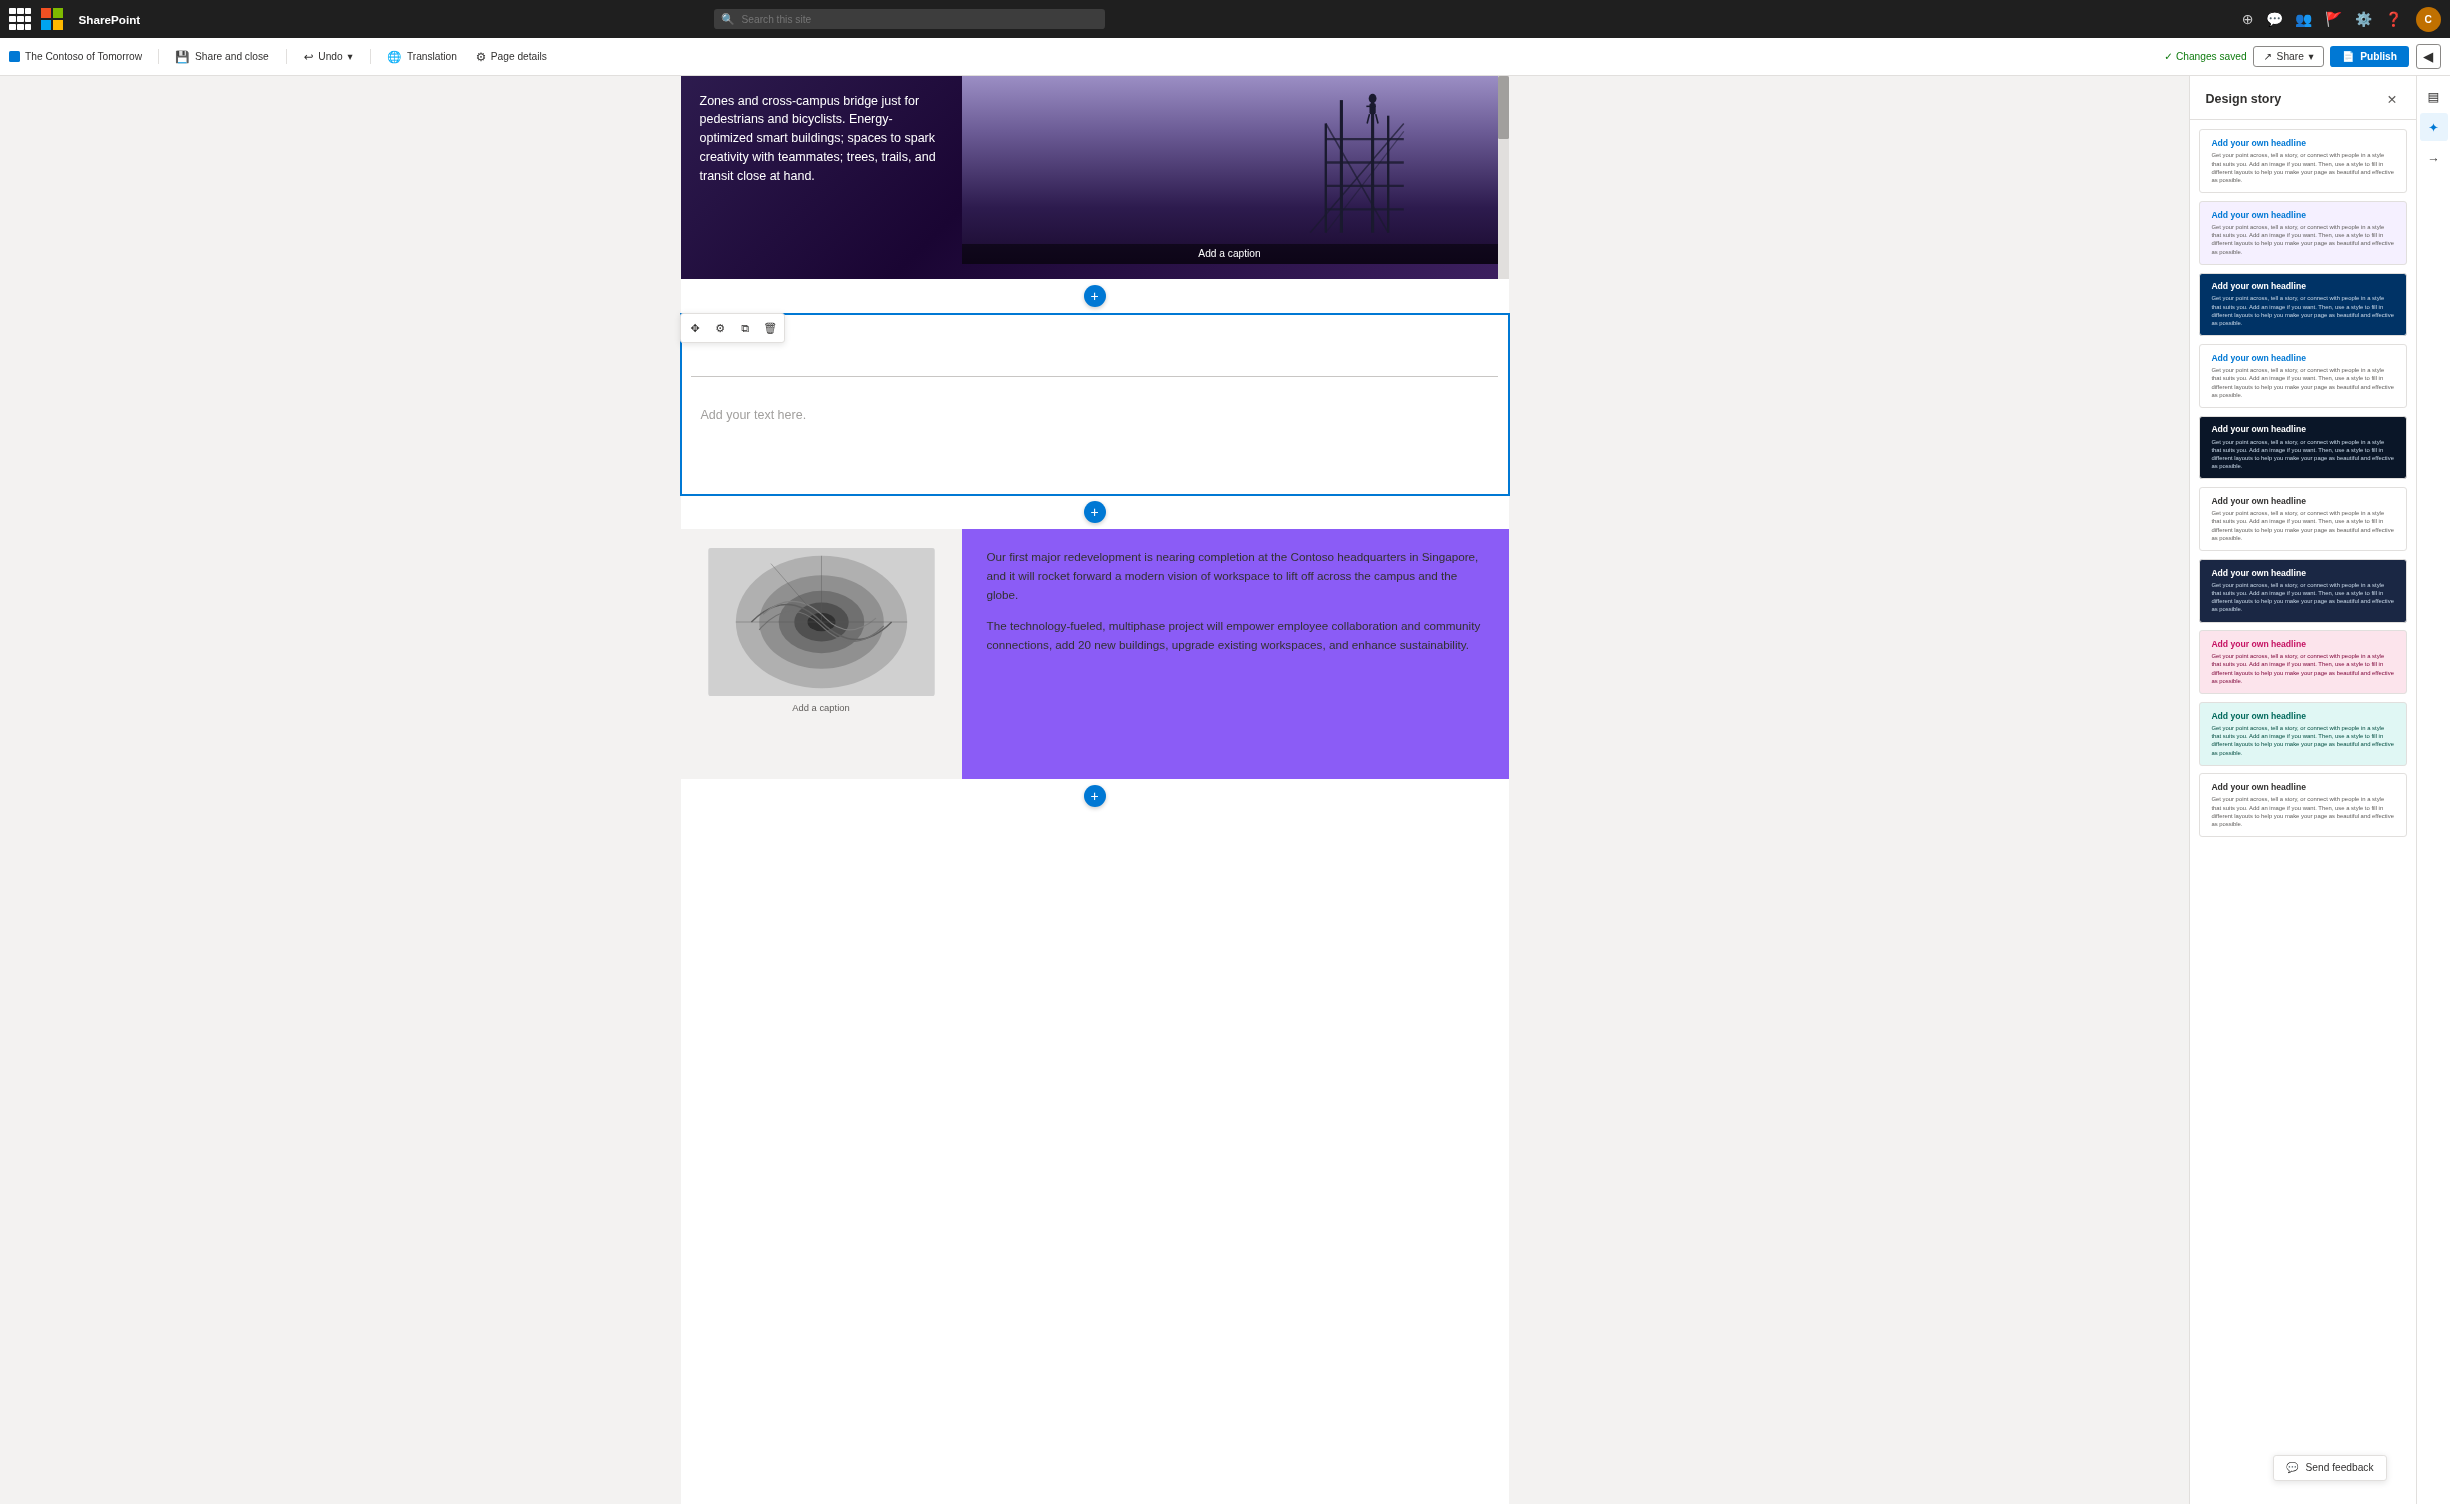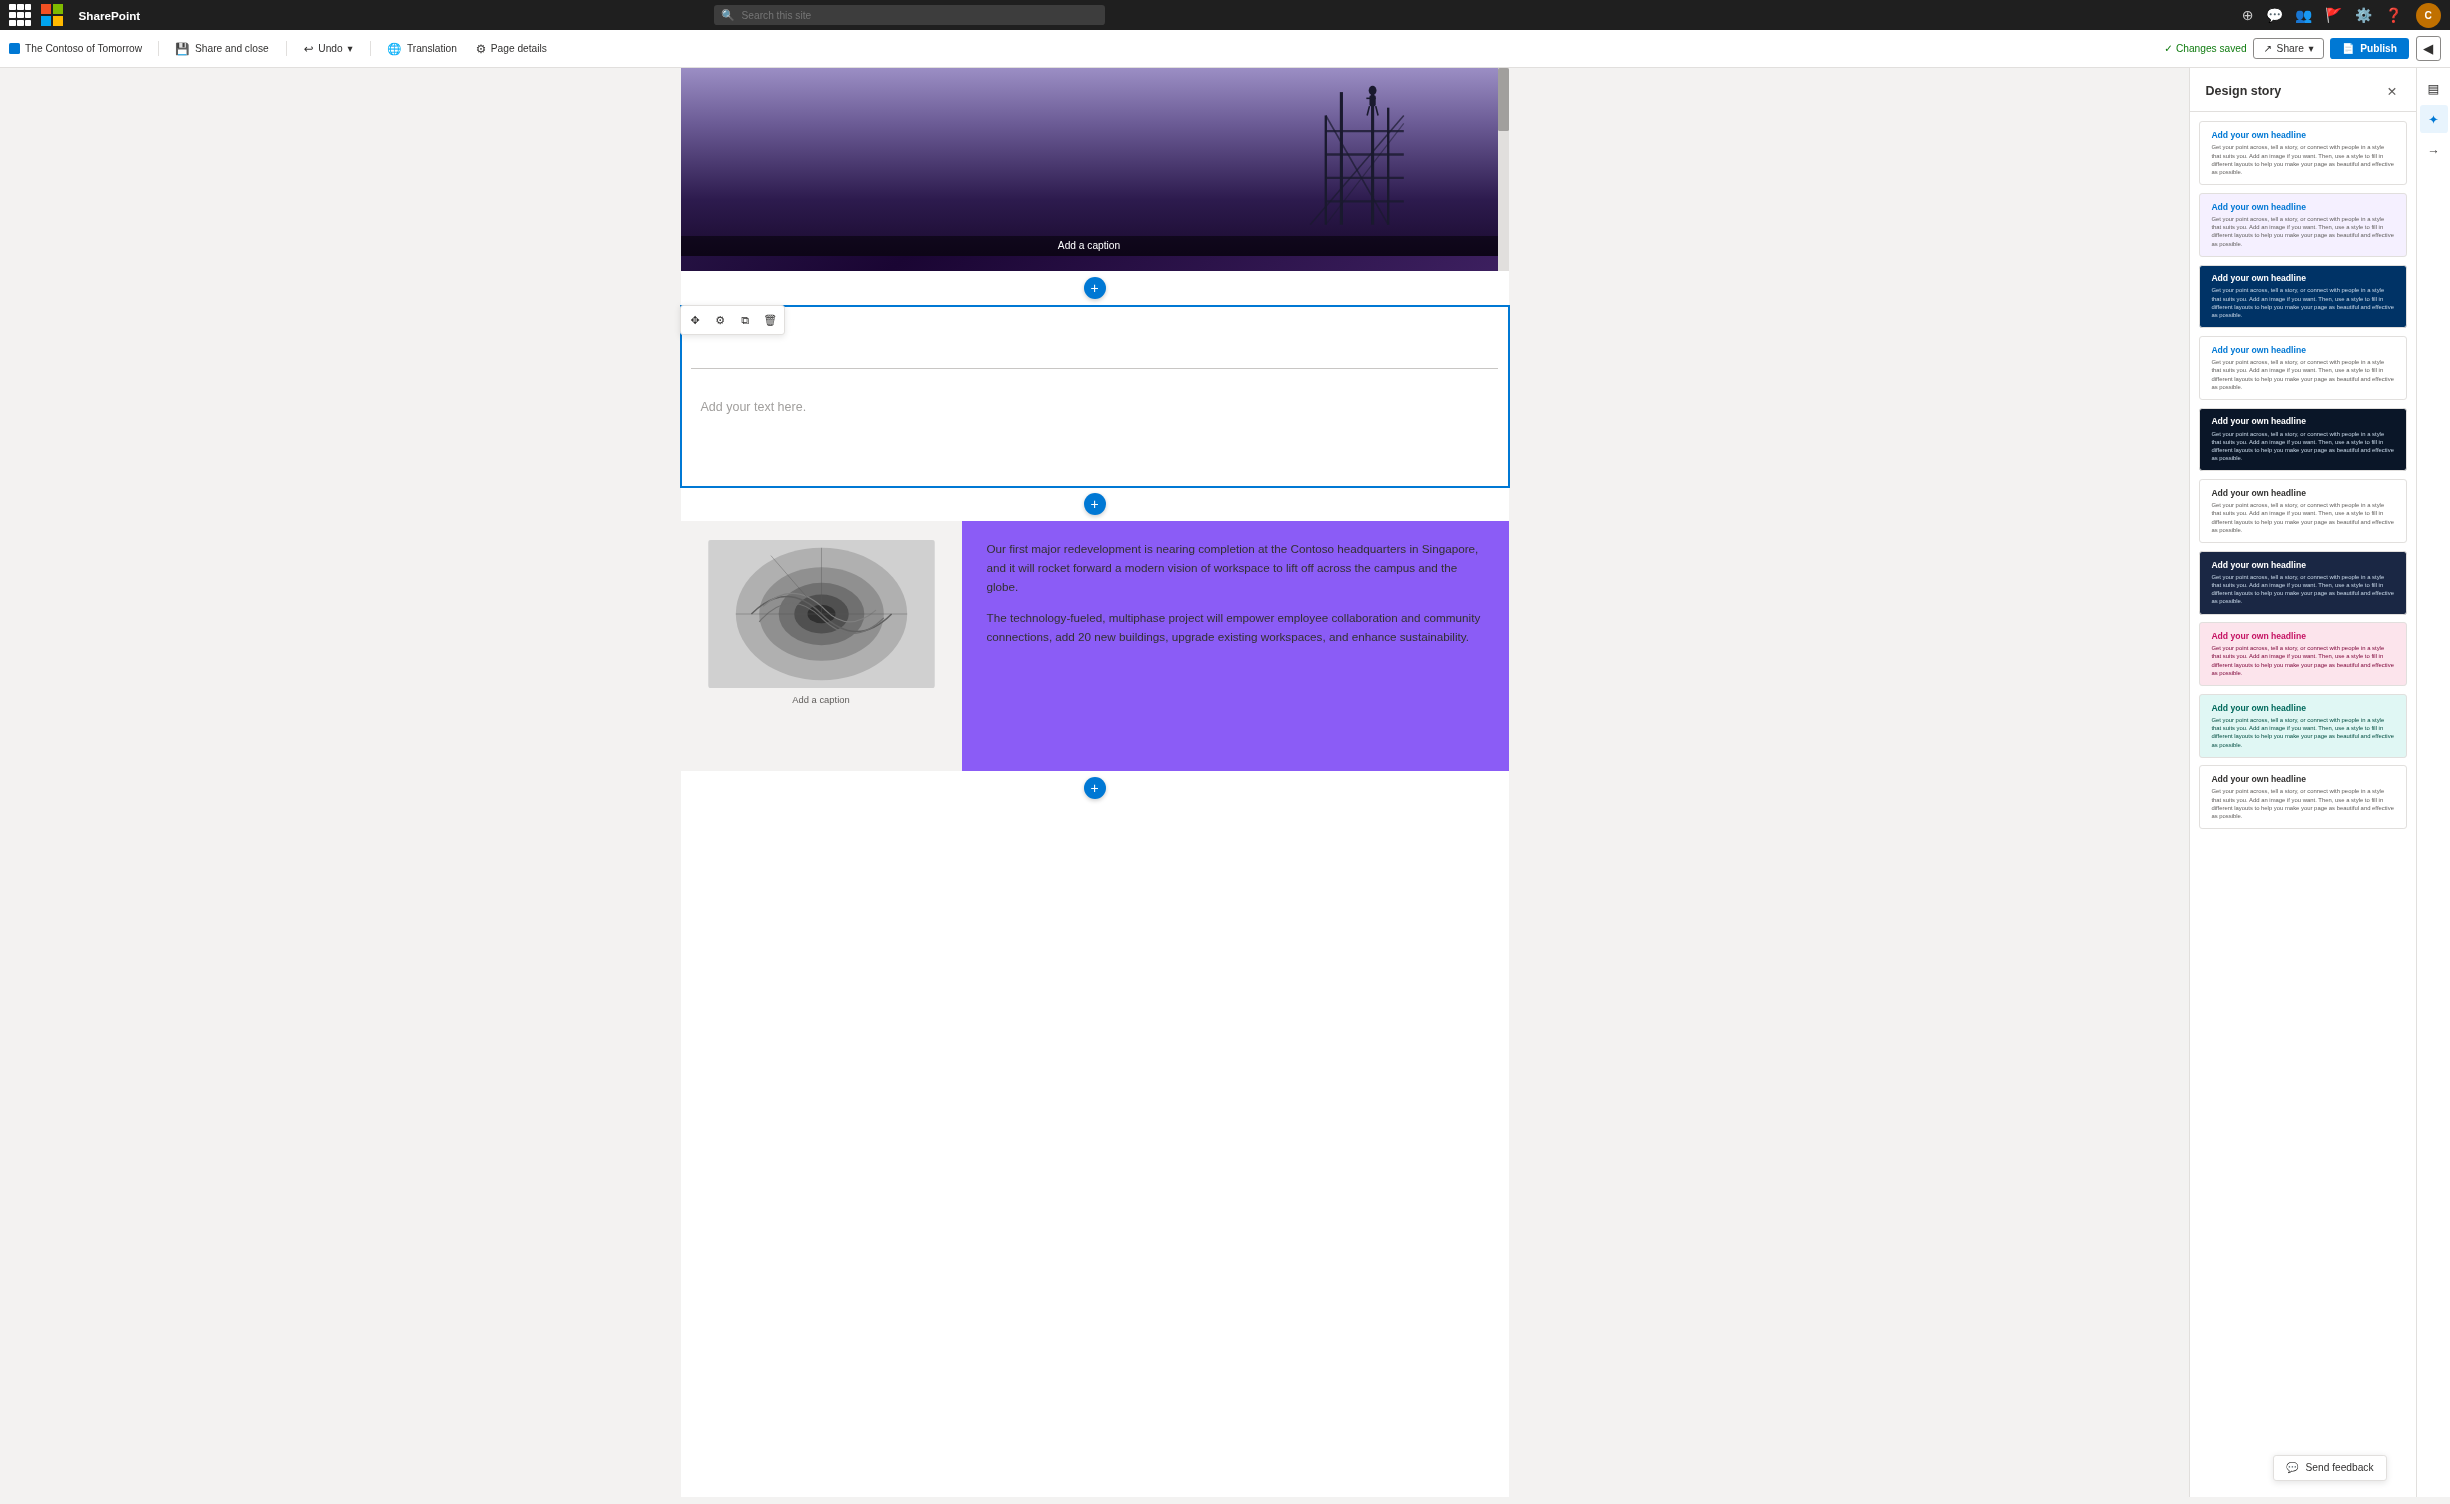--- a/index.html
+++ b/index.html
@@ -3,21 +3,21 @@
   <meta charset="utf-8">
   <style>
     * { box-sizing: border-box; margin: 0; padding: 0; }
     body { font-family: 'Segoe UI', sans-serif; background: #f3f2f1; overflow: hidden; height: 100vh; }
 
     
     .top-nav {
       display: flex;
       align-items: center;
       background: #1f1f1f;
-      height: 30px;
+      height: 38px;
       padding: 0 9.4px;
       gap: 9.4px;
     }
     .nav-waffle { cursor: pointer; display: flex; align-items: center; }
     .waffle-icon { display: grid; grid-template-columns: repeat(3,6.3px); gap: 1.6px; }
     .waffle-dot { width: 6.3px; height: 6.3px; background: #fff; border-radius: 0.8px; }
     .logo-red { background: #f25022; }
     .logo-green { background: #7fba00; }
     .logo-blue { background: #00a4ef; }
     .logo-yellow { background: #ffb900; }
@@ -482,20 +482,23 @@
     <button class="collapse-btn">◀</button>
   </div>
 </div>
 
 <div class="main-layout">
 
   <div class="content-area">
     <div class="page-content">
 
       <div class="hero-section">
+        <div class="hero-left">
+          <p class="hero-left-text">Zones and cross-campus bridge just for pedestrians and bicyclists. Energy-optimized smart buildings; spaces to spark creativity with teammates; trees, trails, and transit close at hand.</p>
+        </div>
         <div class="hero-right">
           <div class="hero-image-placeholder">
 
             <svg class="scaffold-silhouette" viewBox="0 0 200 180" xmlns="http://www.w3.org/2000/svg">
 
               <line x1="80" y1="10" x2="80" y2="180" stroke="#1a1a2e" stroke-width="4"></line>
               <line x1="120" y1="10" x2="120" y2="180" stroke="#1a1a2e" stroke-width="4"></line>
               <line x1="140" y1="30" x2="140" y2="180" stroke="#1a1a2e" stroke-width="3"></line>
               <line x1="60" y1="40" x2="60" y2="180" stroke="#1a1a2e" stroke-width="3"></line>
               <line x1="40" y1="180" x2="160" y2="40" stroke="#1a1a2e" stroke-width="2" opacity="0.7"></line>

